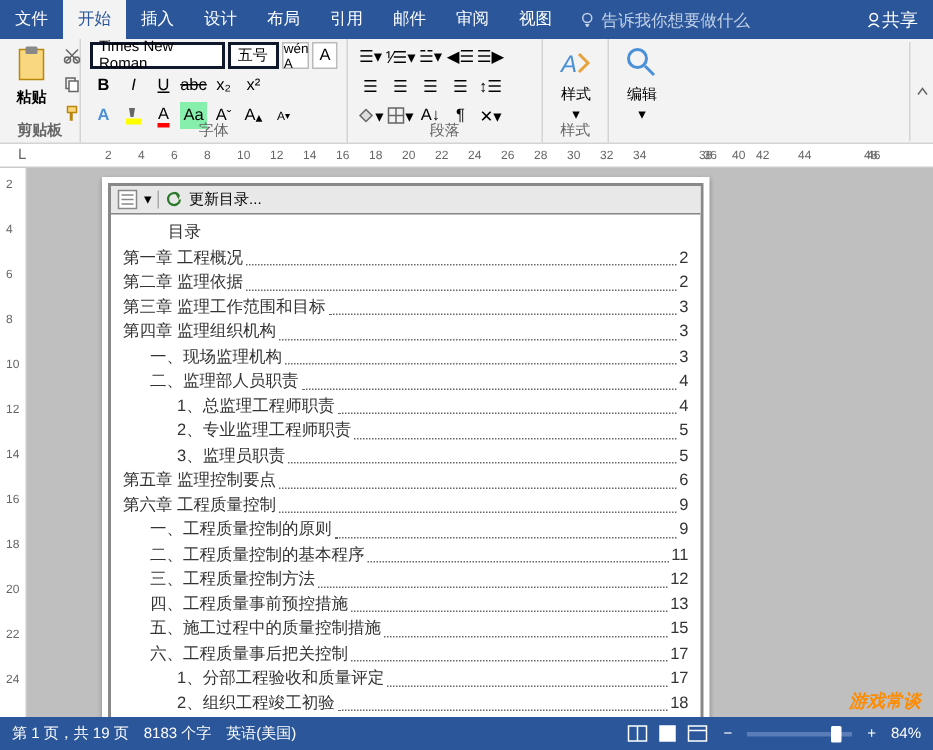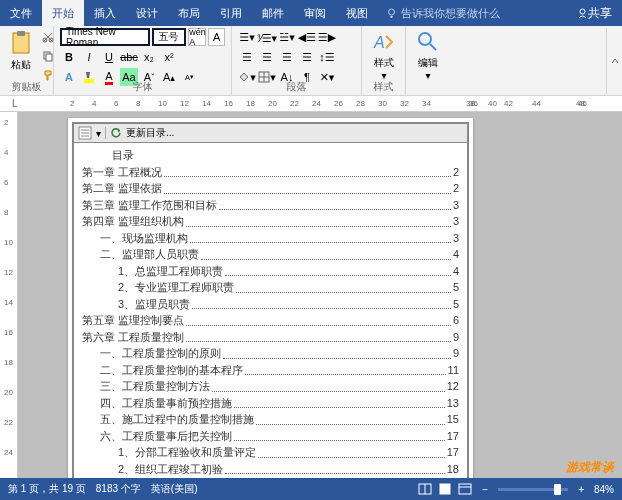--- a/index.html
+++ b/index.html
@@ -71,21 +71,21 @@
   <div class="share">
     <svg width="11" height="11" viewBox="0 0 11 11">
         <circle cx="5.5" cy="3.5" r="2.5" fill="none" stroke="#fff"></circle>
         <path d="M2 10 Q5.5 6 9 10" fill="none" stroke="#fff"></path>
       </svg>
     <span>共享</span>
   </div>
 </div>
 
 <div class="ribbon">
-  <div class="group" style="width:54px;">
+  <div class="group" style="width:54px;font-weight:bold;">
     <div class="group-content">
       <div class="big-btn">
         <svg width="22" height="26">
             <rect x="3" y="3" width="16" height="20" fill="#f9d77e" stroke="#b8860b"></rect>
             <rect x="7" y="1" width="8" height="5" rx="1" fill="#888"></rect>
           </svg>
         <span>粘贴</span>
       </div>
       <div class="col">
         <div class="sm-btn">

